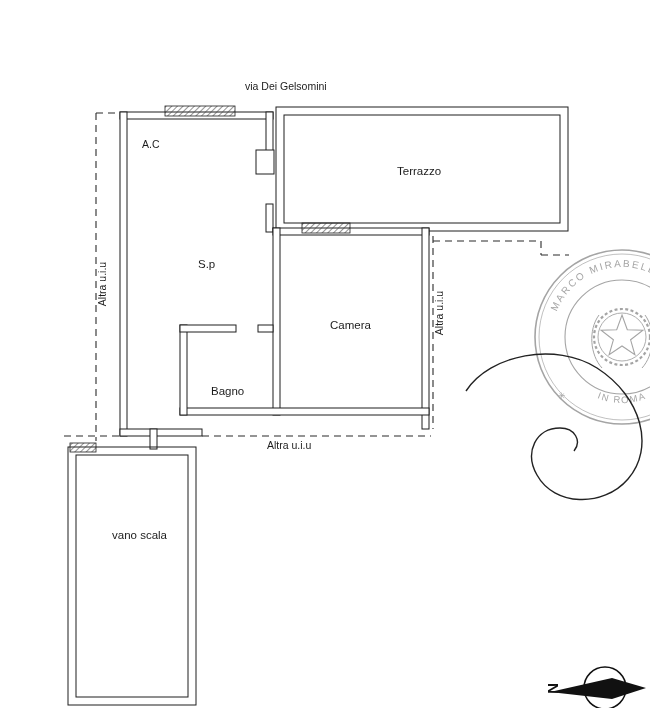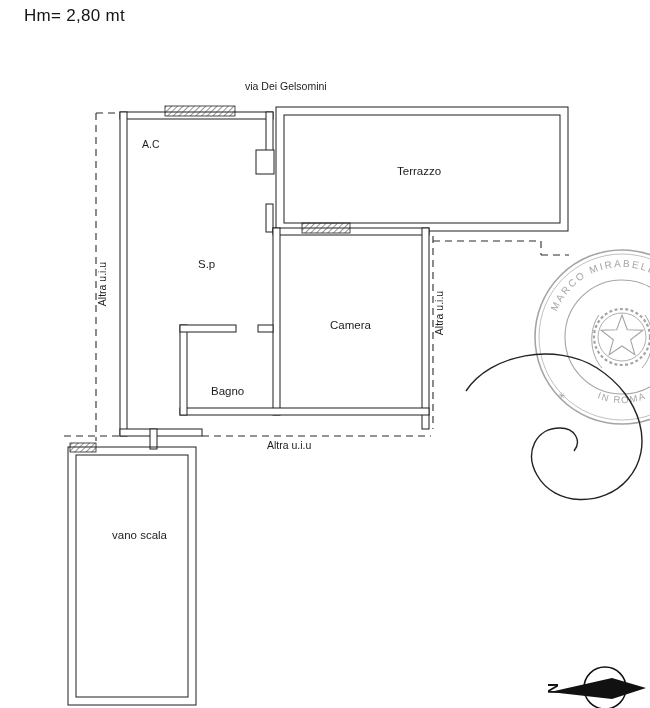--- a/index.html
+++ b/index.html
@@ -14,21 +14,20 @@
   .lbl-sm{fill:#1c1c1c;font-size:10.5px;font-family:"Liberation Sans",sans-serif;}
   .stampline{fill:none;stroke:#9b9b9b;}
   .stamptext{fill:#9b9b9b;font-family:"Liberation Sans",sans-serif;}
   .ink{stroke:#222222;fill:none;}
 </style>
 </head>
 <body>
 
 <div class="sheet">
 
-  <div class="hm-note">Hm= 2,80 mt</div>
 
   <svg width="650" height="708" viewBox="0 0 650 708">
     <defs>
       <pattern id="hatch" width="4" height="4" patternUnits="userSpaceOnUse" patternTransform="rotate(45)">
         <line x1="0" y1="0" x2="0" y2="4" stroke="#4a4a4a" stroke-width="1.2"></line>
       </pattern>
       <path id="stampTop" d="M 552 337 A 70 70 0 1 1 692 337" fill="none"></path>
       <path id="stampBot" d="M 556 337 A 66 66 0 0 0 688 337" fill="none"></path>
     </defs>
 

